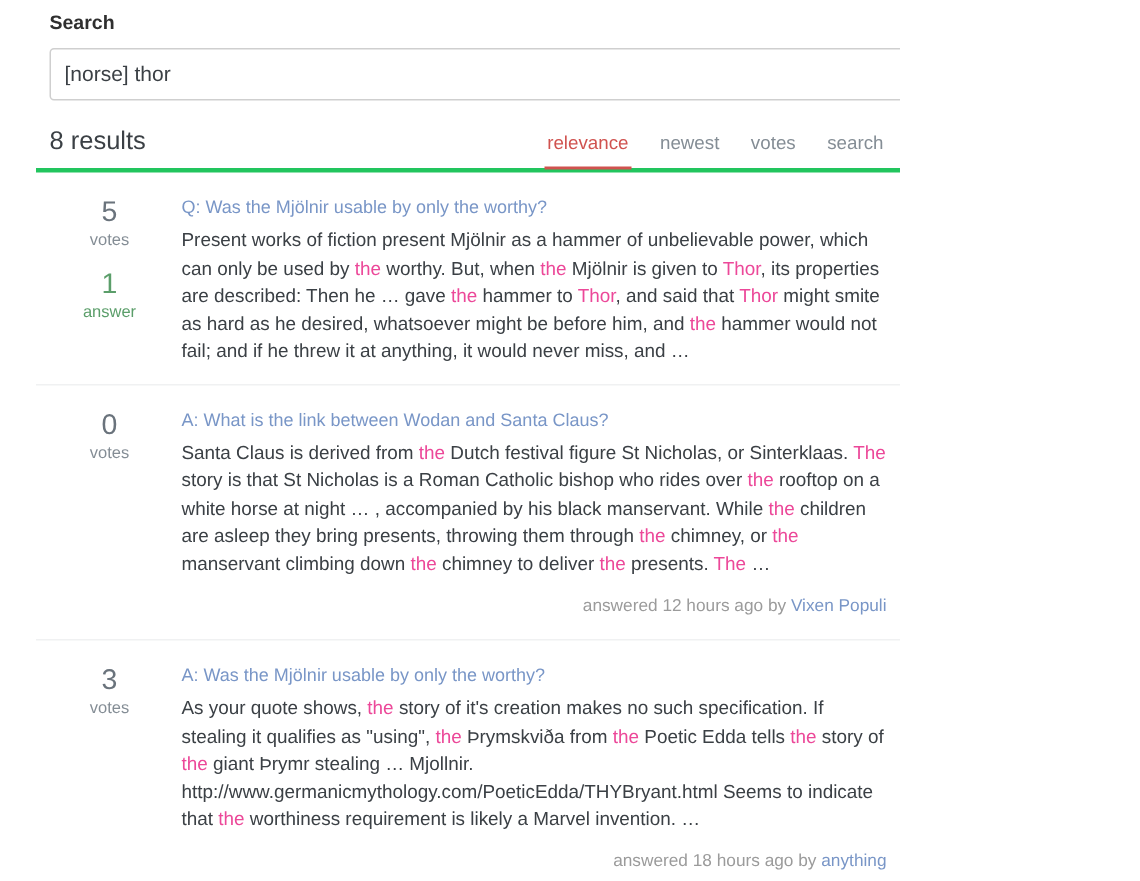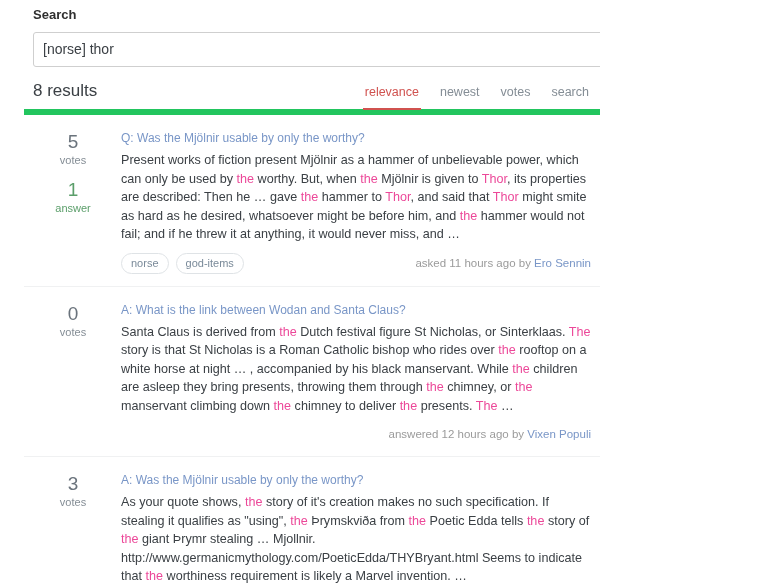--- a/index.html
+++ b/index.html
@@ -55,21 +55,21 @@
     padding: 0;
     text-align: center;
   }
 
   
   .results-bar {
     display: flex;
     align-items: flex-end;
     justify-content: space-between;
     padding: 16px 9px 0 9px;
-    border-bottom: 6px solid #22c55e;
+    border-bottom: 3px solid #22c55e;
     height: 47px;
   }
   .results-count {
     font-size: 17px;
     color: #3b4045;
     line-height: 20px;
     padding-bottom: 8px;
   }
   .sort-tabs {
     display: flex;
@@ -201,27 +201,20 @@
             <div class="stat-lbl">votes</div>
           </div>
           <div class="stat-block answered">
             <div class="stat-num">1</div>
             <div class="stat-lbl">answer</div>
           </div>
         </div>
         <div class="summary">
           <a class="result-title">Q: Was the Mjölnir usable by only the worthy?</a>
           <div class="result-excerpt">Present works of fiction present Mjölnir as a hammer of unbelievable power, which can only be used by <b>the</b> worthy. But, when <b>the</b> Mjölnir is given to <b>Thor</b>, its properties are described: Then he … gave <b>the</b> hammer to <b>Thor</b>, and said that <b>Thor</b> might smite as hard as he desired, whatsoever might be before him, and <b>the</b> hammer would not fail; and if he threw it at anything, it would never miss, and …</div>
-          <div class="result-footer">
-            <div class="tags">
-              <span class="tag">norse</span>
-              <span class="tag">god-items</span>
-            </div>
-            <div class="meta"><span>asked 11 hours ago by </span><a class="user">Ero Sennin</a></div>
-          </div>
         </div>
       </div>
       <div class="result">
         <div class="stats">
           <div class="stat-block">
             <div class="stat-num">0</div>
             <div class="stat-lbl">votes</div>
           </div>
         </div>
         <div class="summary">

